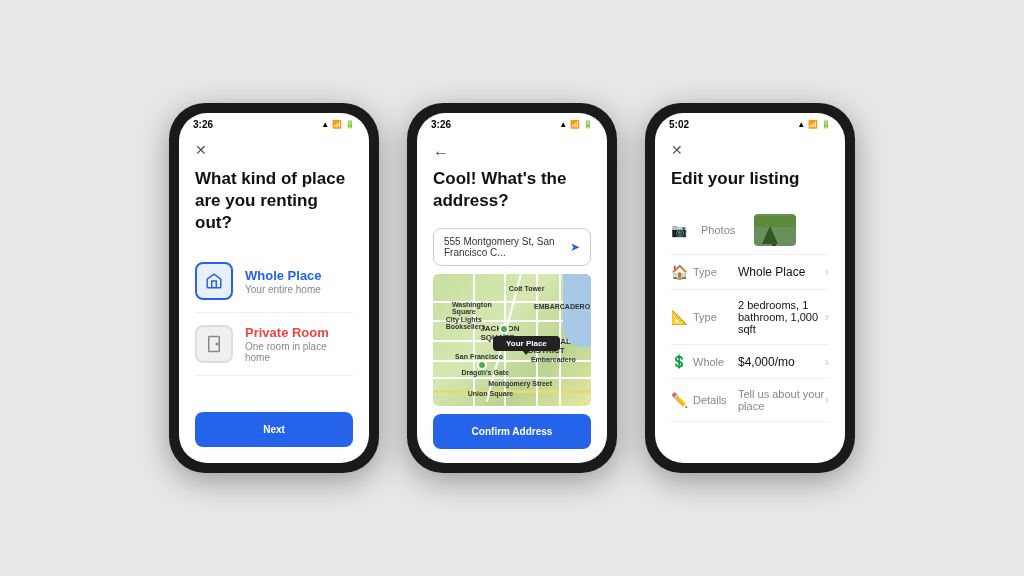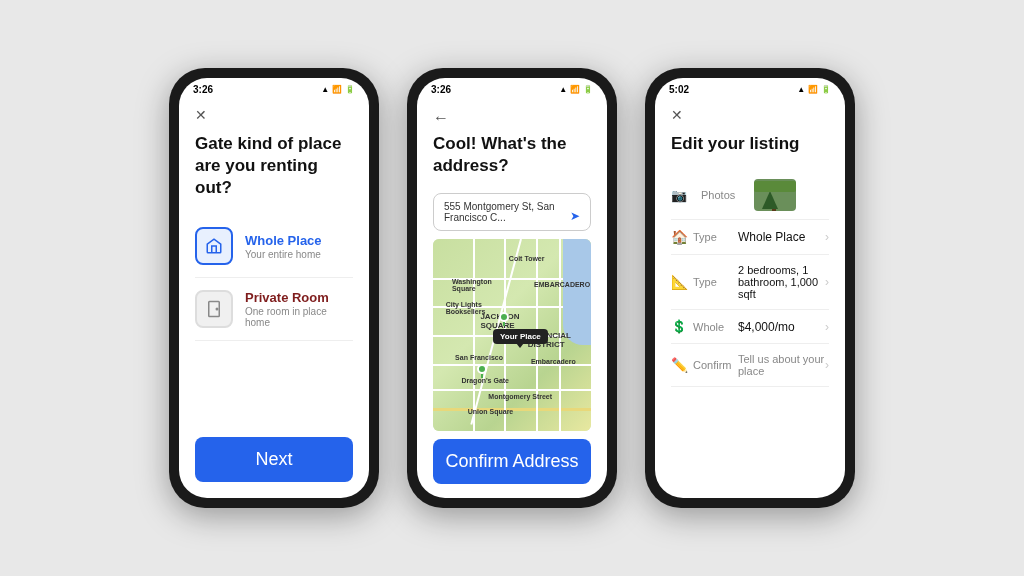--- a/index.html
+++ b/index.html
@@ -14,21 +14,21 @@
       overflow: hidden;
     }
     .phones-container {
       display: flex;
       gap: 28px;
       align-items: center;
       padding: 20px;
     }
     .phone {
       width: 210px;
-      height: 440px;
+      height: 370px;
       background: #1a1a1a;
       border-radius: 36px;
       padding: 10px;
       box-shadow: 0 8px 32px rgba(0,0,0,0.35);
       position: relative;
     }
     .phone-screen {
       width: 100%;
       height: 100%;
       background: #fff;
@@ -100,43 +100,43 @@
       justify-content: center;
       margin-right: 12px;
       flex-shrink: 0;
     }
     .option-icon-wrap svg { width: 18px; height: 18px; }
     .option-text .option-title {
       font-size: 13px;
       font-weight: 600;
       color: #2563eb;
     }
-    .option-text .option-title.gray { color: #7f1d1d; }
+    .option-text .option-title.gray { color: #ef4444; }
     .option-text .option-subtitle {
       font-size: 10px;
       color: #888;
       margin-top: 1px;
     }
     .spacer { flex: 1; }
     .bottom-btn {
       background: #2563eb;
       color: #fff;
       border: none;
       border-radius: 8px;
       padding: 12px;
-      font-size: 18px;
-      font-weight: 400;
+      font-size: 10px;
+      font-weight: 700;
       cursor: pointer;
       width: 100%;
       margin-bottom: 6px;
     }
     
     .address-input-row {
       display: flex;
-      align-items: flex-end;
+      align-items: center;
       border: 1px solid #ccc;
       border-radius: 8px;
       padding: 7px 10px;
       margin-bottom: 8px;
       font-size: 11px;
       color: #333;
     }
     .address-input-row .nav-icon {
       margin-left: auto;
       color: #2563eb;
@@ -183,21 +183,21 @@
       font-weight: 600;
       color: #333;
       white-space: nowrap;
     }
     .map-pin {
       position: absolute;
       background: #222;
       color: #fff;
       font-size: 8px;
       font-weight: 700;
-      padding: 3px 7px;
+      padding: 3px 13px;
       border-radius: 4px;
       white-space: nowrap;
       text-align: center;
     }
     .map-pin::after {
       content: '';
       position: absolute;
       bottom: -4px;
       left: 50%;
       transform: translateX(-50%);
@@ -281,21 +281,21 @@
       <div class="notch-bar">
         <span class="time">3:26</span>
         <span class="status-icons">
           <span>▲</span>
           <span>📶</span>
           <span>🔋</span>
         </span>
       </div>
       <div class="screen-content">
         <div class="close-btn">✕</div>
-        <div class="screen-title">Gate kind of place are you renting out?</div>
+        <div class="screen-title">What kind of place are you renting out?</div>
 
         <div class="option-item selected">
           <div class="option-icon-wrap">
             <svg viewBox="0 0 24 24" fill="none" stroke="#2563eb" stroke-width="2">
               <path d="M3 9.5L12 3l9 6.5V20a1 1 0 01-1 1H4a1 1 0 01-1-1V9.5z"></path>
               <path d="M9 21V12h6v9"></path>
             </svg>
           </div>
           <div class="option-text">
             <div class="option-title">Whole Place</div>
@@ -431,21 +431,21 @@
 
         <div class="listing-row">
           <span class="listing-icon" style="font-size:13px;">💲</span>
           <span class="listing-label">Whole</span>
           <span class="listing-row-value">$4,000/mo</span>
           <span class="chevron">›</span>
         </div>
 
         <div class="listing-row">
           <span class="listing-icon">✏️</span>
-          <span class="listing-label">Confirm</span>
+          <span class="listing-label">Details</span>
           <span class="listing-row-value hint" style="font-size:11px;">Tell us about your place</span>
           <span class="chevron">›</span>
         </div>
 
         <div class="spacer"></div>
       </div>
     </div>
   </div>
 
 </div>

